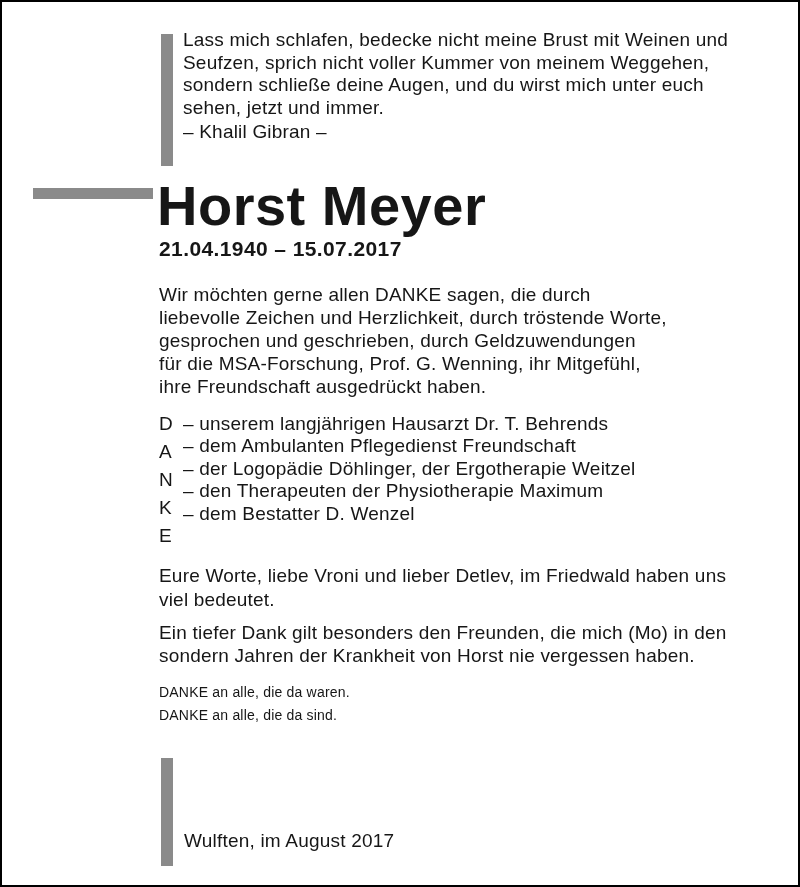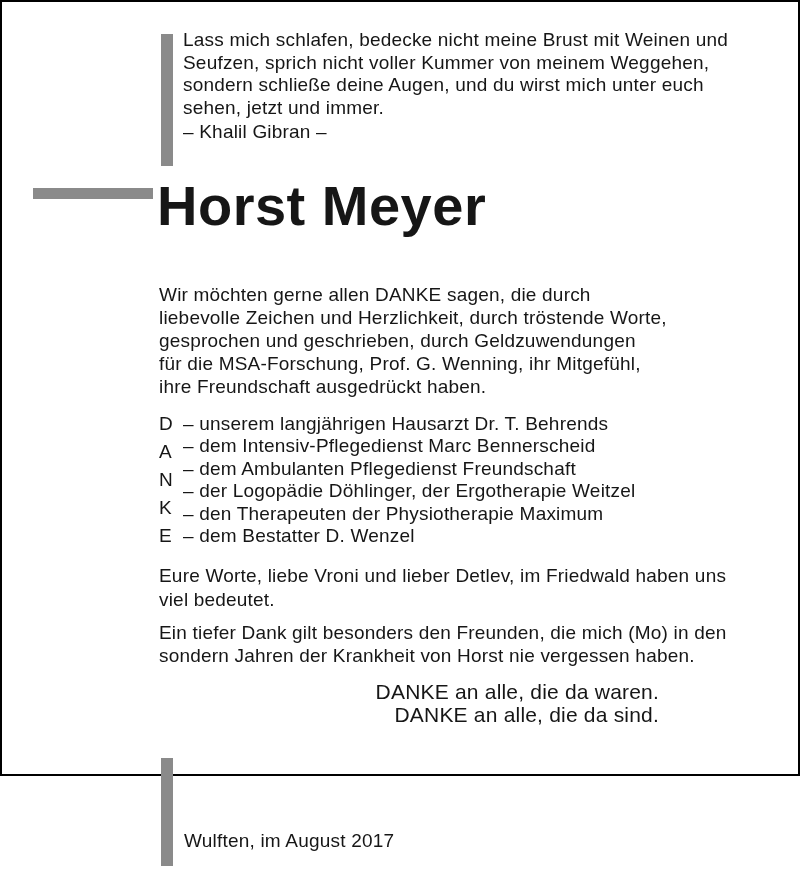--- a/index.html
+++ b/index.html
@@ -5,21 +5,21 @@
   * { margin: 0; padding: 0; box-sizing: border-box; }
   html, body { background: #ffffff; }
   body {
     width: 800px; height: 887px;
     font-family: "Liberation Sans", sans-serif;
     color: #161616;
     position: relative;
   }
   .page {
     position: absolute; left: 0; top: 0;
-    width: 800px; height: 776px;
+    width: 800px; height: 887px;
     background: #ffffff;
     border: 2px solid #000000;
   }
   .bar {
     position: absolute;
     background: #8a8a8a;
   }
   .quote-bar   { left: 159px; top: 32px;  width: 12px;  height: 132px; }
   .name-bar    { left: 31px;  top: 186px; width: 120px; height: 11px;  }
   .sig-bar     { left: 159px; top: 756px; width: 12px;  height: 108px; }
@@ -76,23 +76,22 @@
   }
   .friends-paragraph {
     position: absolute; left: 157px; top: 619px;
     width: 625px;
     font-size: 19px; line-height: 23px;
     letter-spacing: 0.2px;
   }
   .danke-closing {
     position: absolute; left: 157px; top: 679px;
     width: 500px;
-    font-size: 21px; line-height: 22.5px;
+    font-size: 14px; line-height: 22.5px;
     letter-spacing: 0.2px;
-    text-align: right;
   }
   .family-names {
     position: absolute; left: 182px; top: 755px;
     font-size: 21px; line-height: 24px;
     letter-spacing: 0.3px;
   }
   .place-date {
     position: absolute; left: 182px; top: 828px;
     font-size: 19px; line-height: 22px;
     letter-spacing: 0.2px;
@@ -105,37 +104,37 @@
 
   <div class="bar quote-bar"></div>
   <div class="quote-text multiline">Lass mich schlafen, bedecke nicht meine Brust mit Weinen und
 Seufzen, sprich nicht voller Kummer von meinem Weggehen,
 sondern schließe deine Augen, und du wirst mich unter euch
 sehen, jetzt und immer.</div>
   <div class="quote-attribution">– Khalil Gibran –</div>
 
   <div class="bar name-bar"></div>
   <div class="deceased-name">Horst Meyer</div>
+  <div class="life-dates">21.04.1940 – 15.07.2017</div>
 
   <div class="thanks-paragraph multiline">Wir möchten gerne allen DANKE sagen, die durch
 liebevolle Zeichen und Herzlichkeit, durch tröstende Worte,
 gesprochen und geschrieben, durch Geldzuwendungen
 für die MSA-Forschung, Prof. G. Wenning, ihr Mitgefühl,
 ihre Freundschaft ausgedrückt haben.</div>
 
   <div class="danke-letters">
     <span>D</span>
     <span>A</span>
     <span>N</span>
     <span>K</span>
     <span>E</span>
   </div>
   <div class="danke-entries">
     <div>– unserem langjährigen Hausarzt Dr. T. Behrends</div>
-    <div>– dem Intensiv-Pflegedienst Marc Bennerscheid</div>
     <div>– dem Ambulanten Pflegedienst Freundschaft</div>
     <div>– der Logopädie Döhlinger, der Ergotherapie Weitzel</div>
     <div>– den Therapeuten der Physiotherapie Maximum</div>
     <div>– dem Bestatter D. Wenzel</div>
   </div>
 
   <div class="friedwald-paragraph multiline">Eure Worte, liebe Vroni und lieber Detlev, im Friedwald haben uns
 viel bedeutet.</div>
 
   <div class="friends-paragraph multiline">Ein tiefer Dank gilt besonders den Freunden, die mich (Mo) in den

